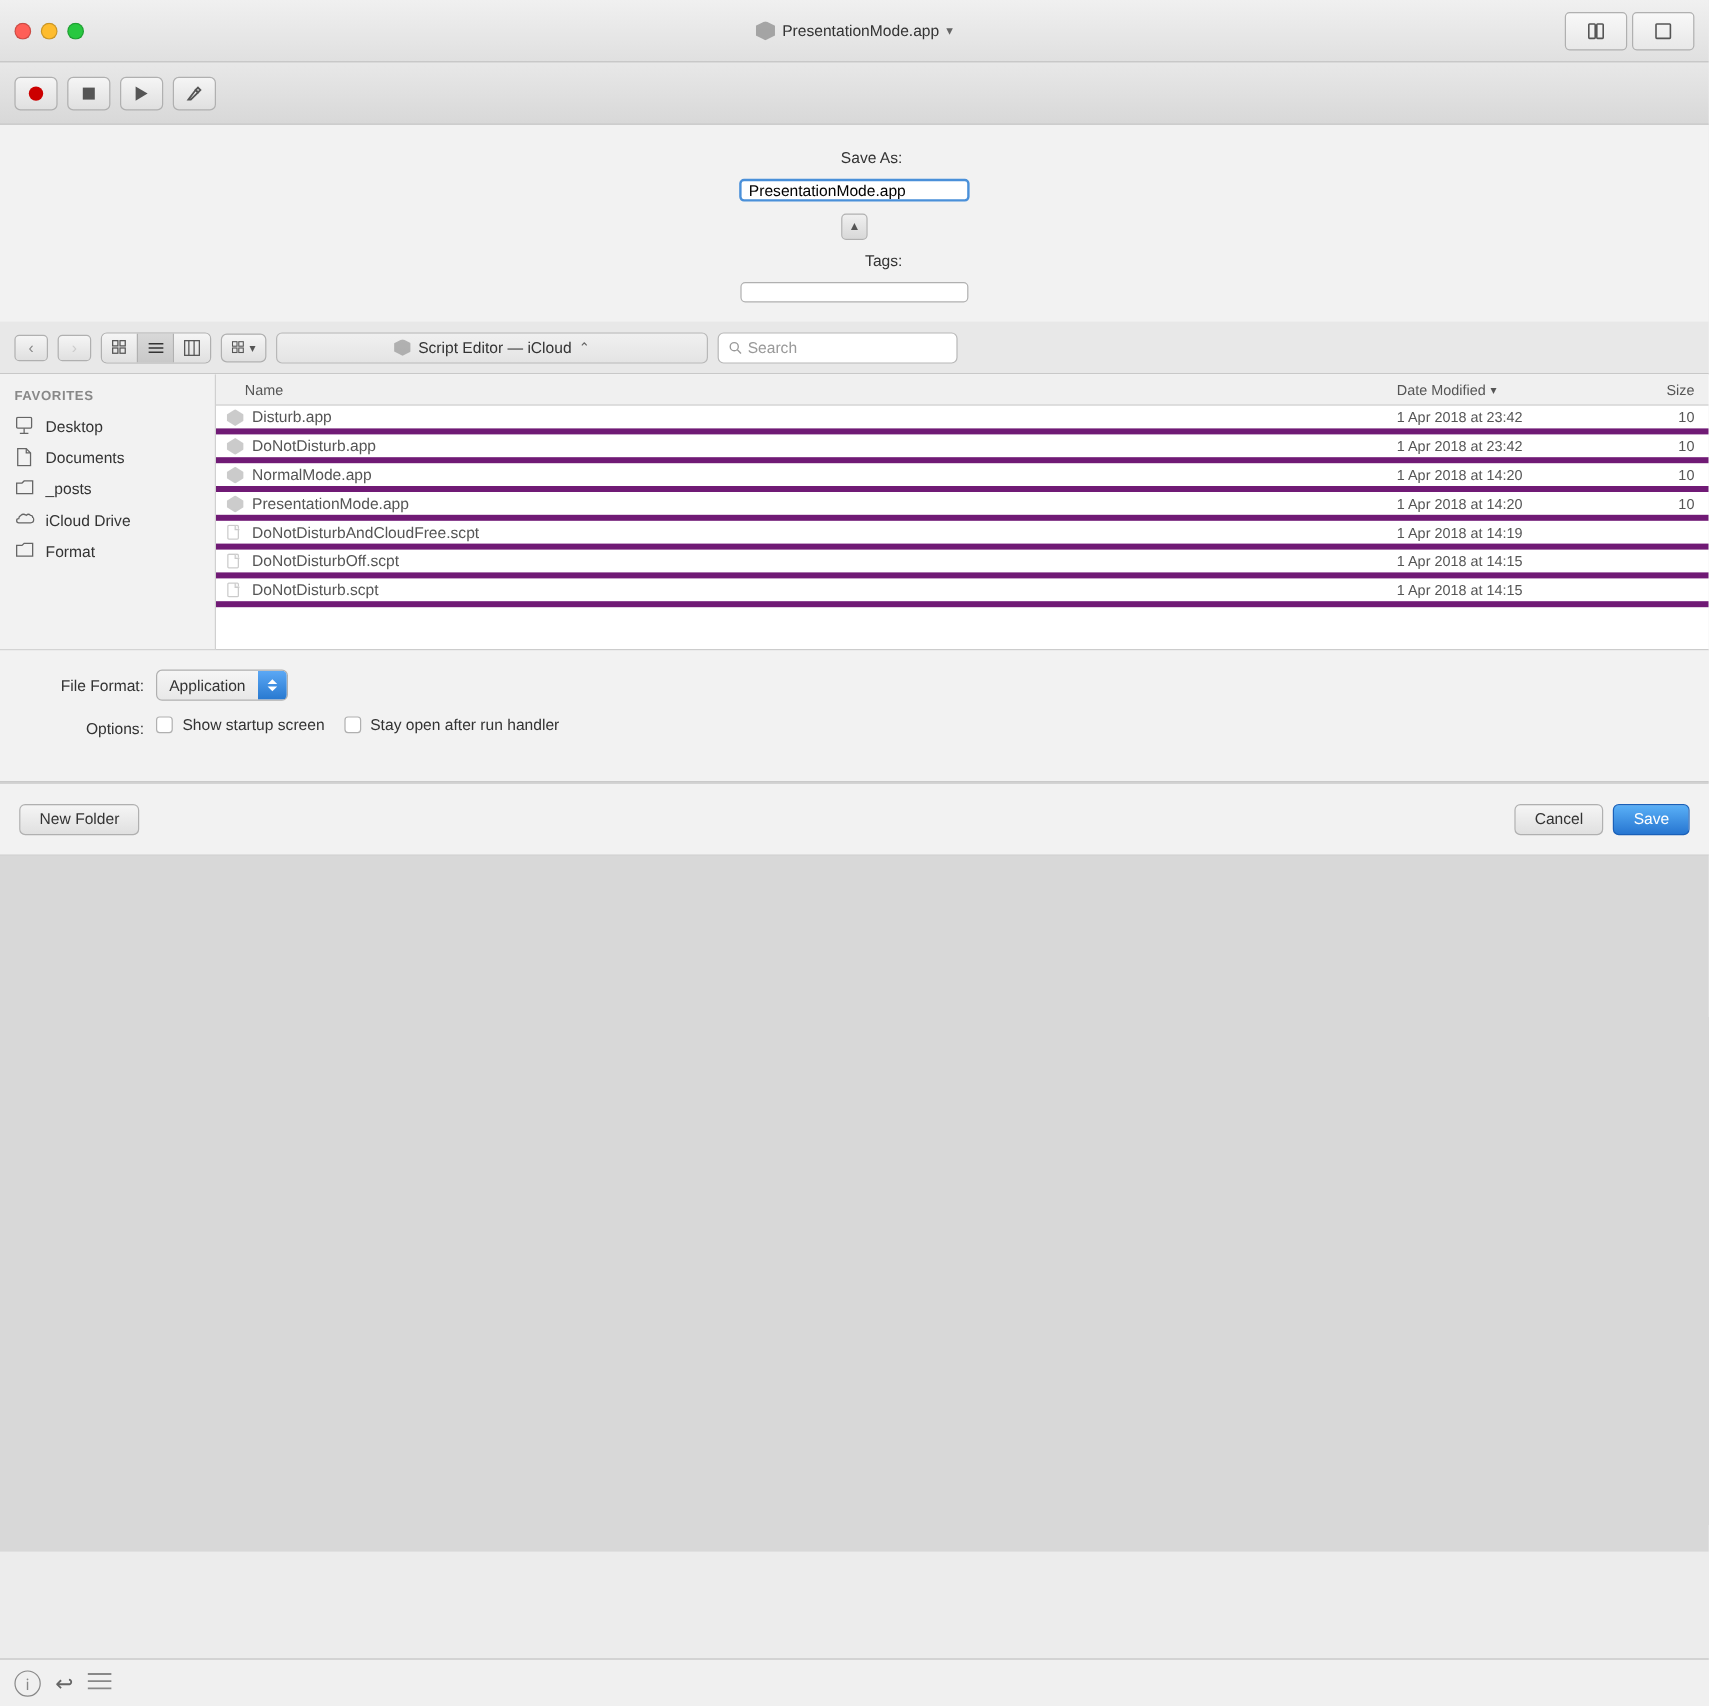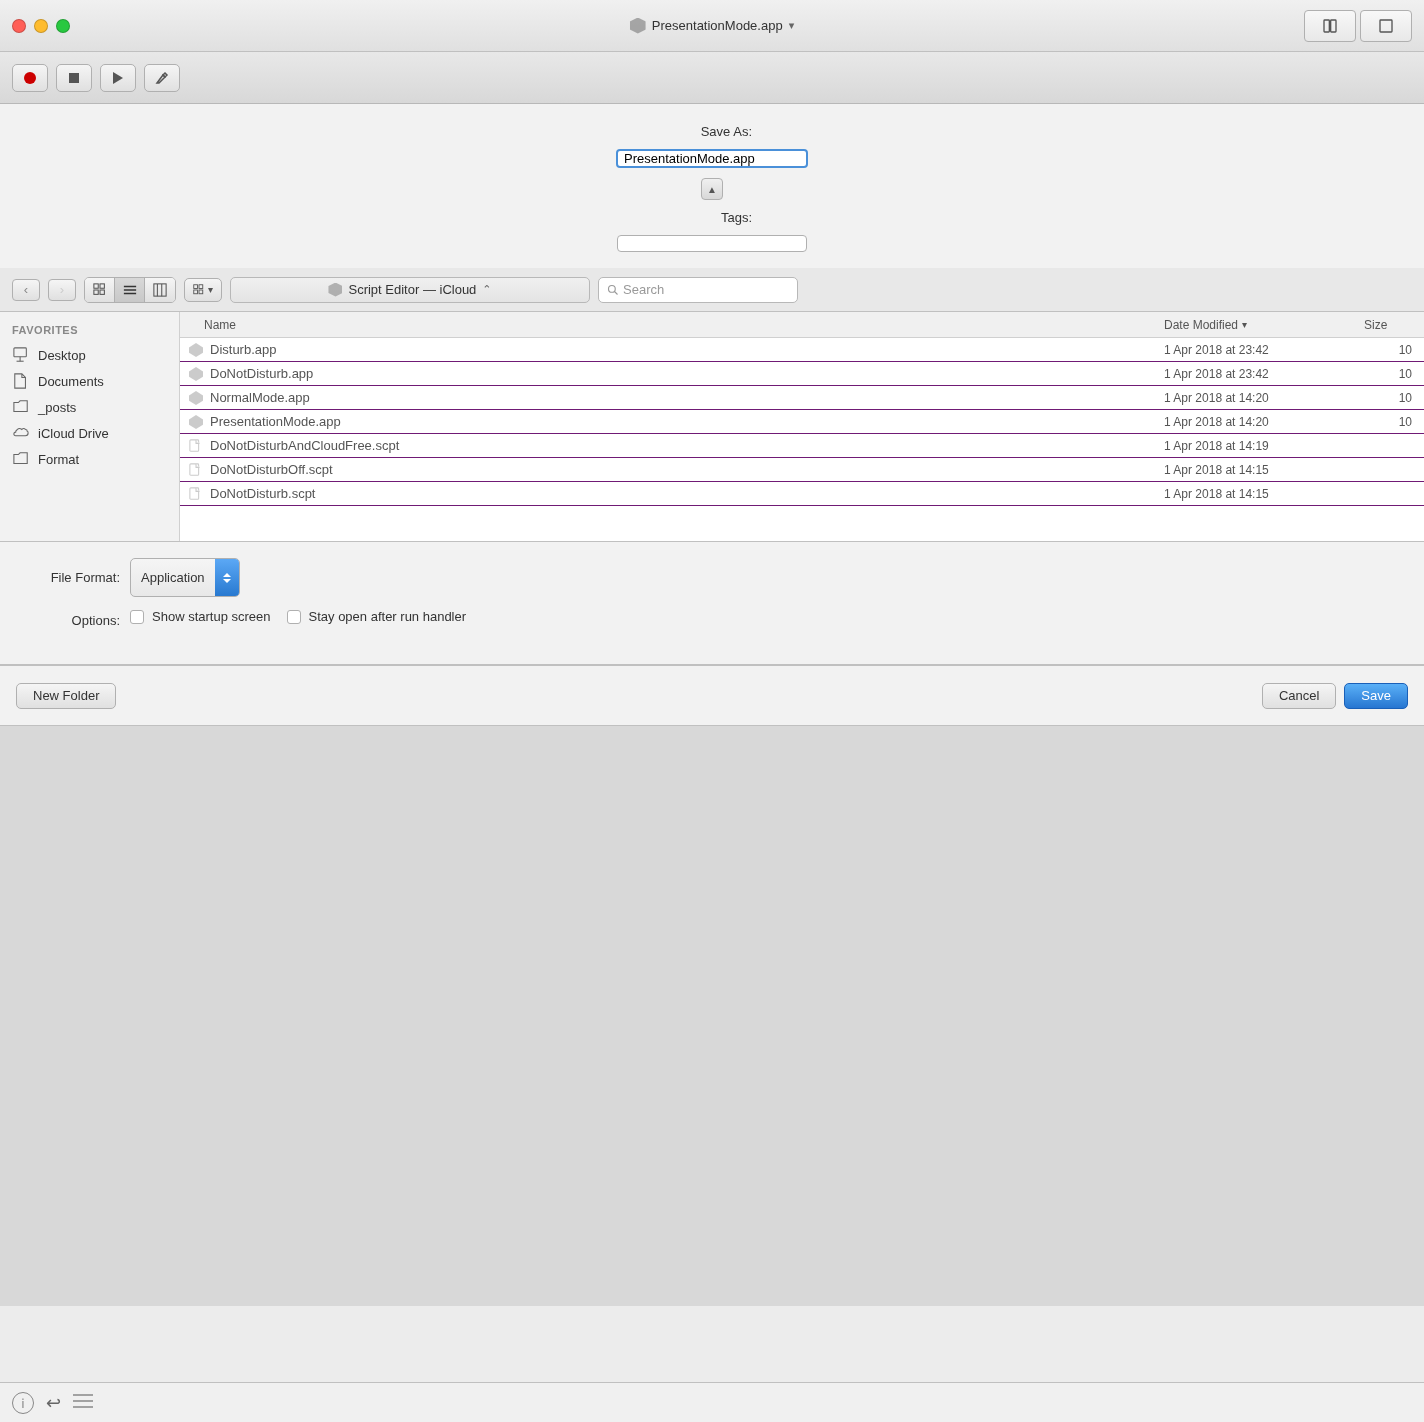--- a/index.html
+++ b/index.html
@@ -283,26 +283,26 @@
       height: 26px;
       background: #f0f0f0;
       border-bottom: 1px solid #d0d0d0;
       font-size: 12px;
       font-weight: 500;
       color: #555;
       padding: 0;
     }
     .col-name { flex: 1; padding-left: 24px; }
     .col-date { width: 200px; display: flex; align-items: center; gap: 4px; }
-    .col-size { width: 60px; text-align: left; padding-right: 12px; }
+    .col-size { width: 60px; text-align: right; padding-right: 12px; }
     .file-row {
       display: flex;
       align-items: center;
       height: 24px;
-      border-bottom: 1px solid #701a75;
+      border-bottom: 5px solid #701a75;
       font-size: 13px;
       color: #555;
       cursor: pointer;
     }
     .file-name {
       flex: 1;
       padding-left: 8px;
       display: flex;
       align-items: center;
       gap: 6px;
@@ -336,21 +336,21 @@
       font-weight: 500;
       color: #333;
       text-align: right;
       width: 100px;
       flex-shrink: 0;
     }
     .file-format-select {
       display: flex;
       align-items: center;
       gap: 0;
-      height: 39px;
+      height: 26px;
       background: linear-gradient(to bottom, #f5f5f5, #e8e8e8);
       border: 1px solid #b0b0b0;
       border-radius: 5px;
       overflow: hidden;
       cursor: pointer;
     }
     .select-label {
       padding: 0 10px;
       font-size: 13px;
       color: #333;

